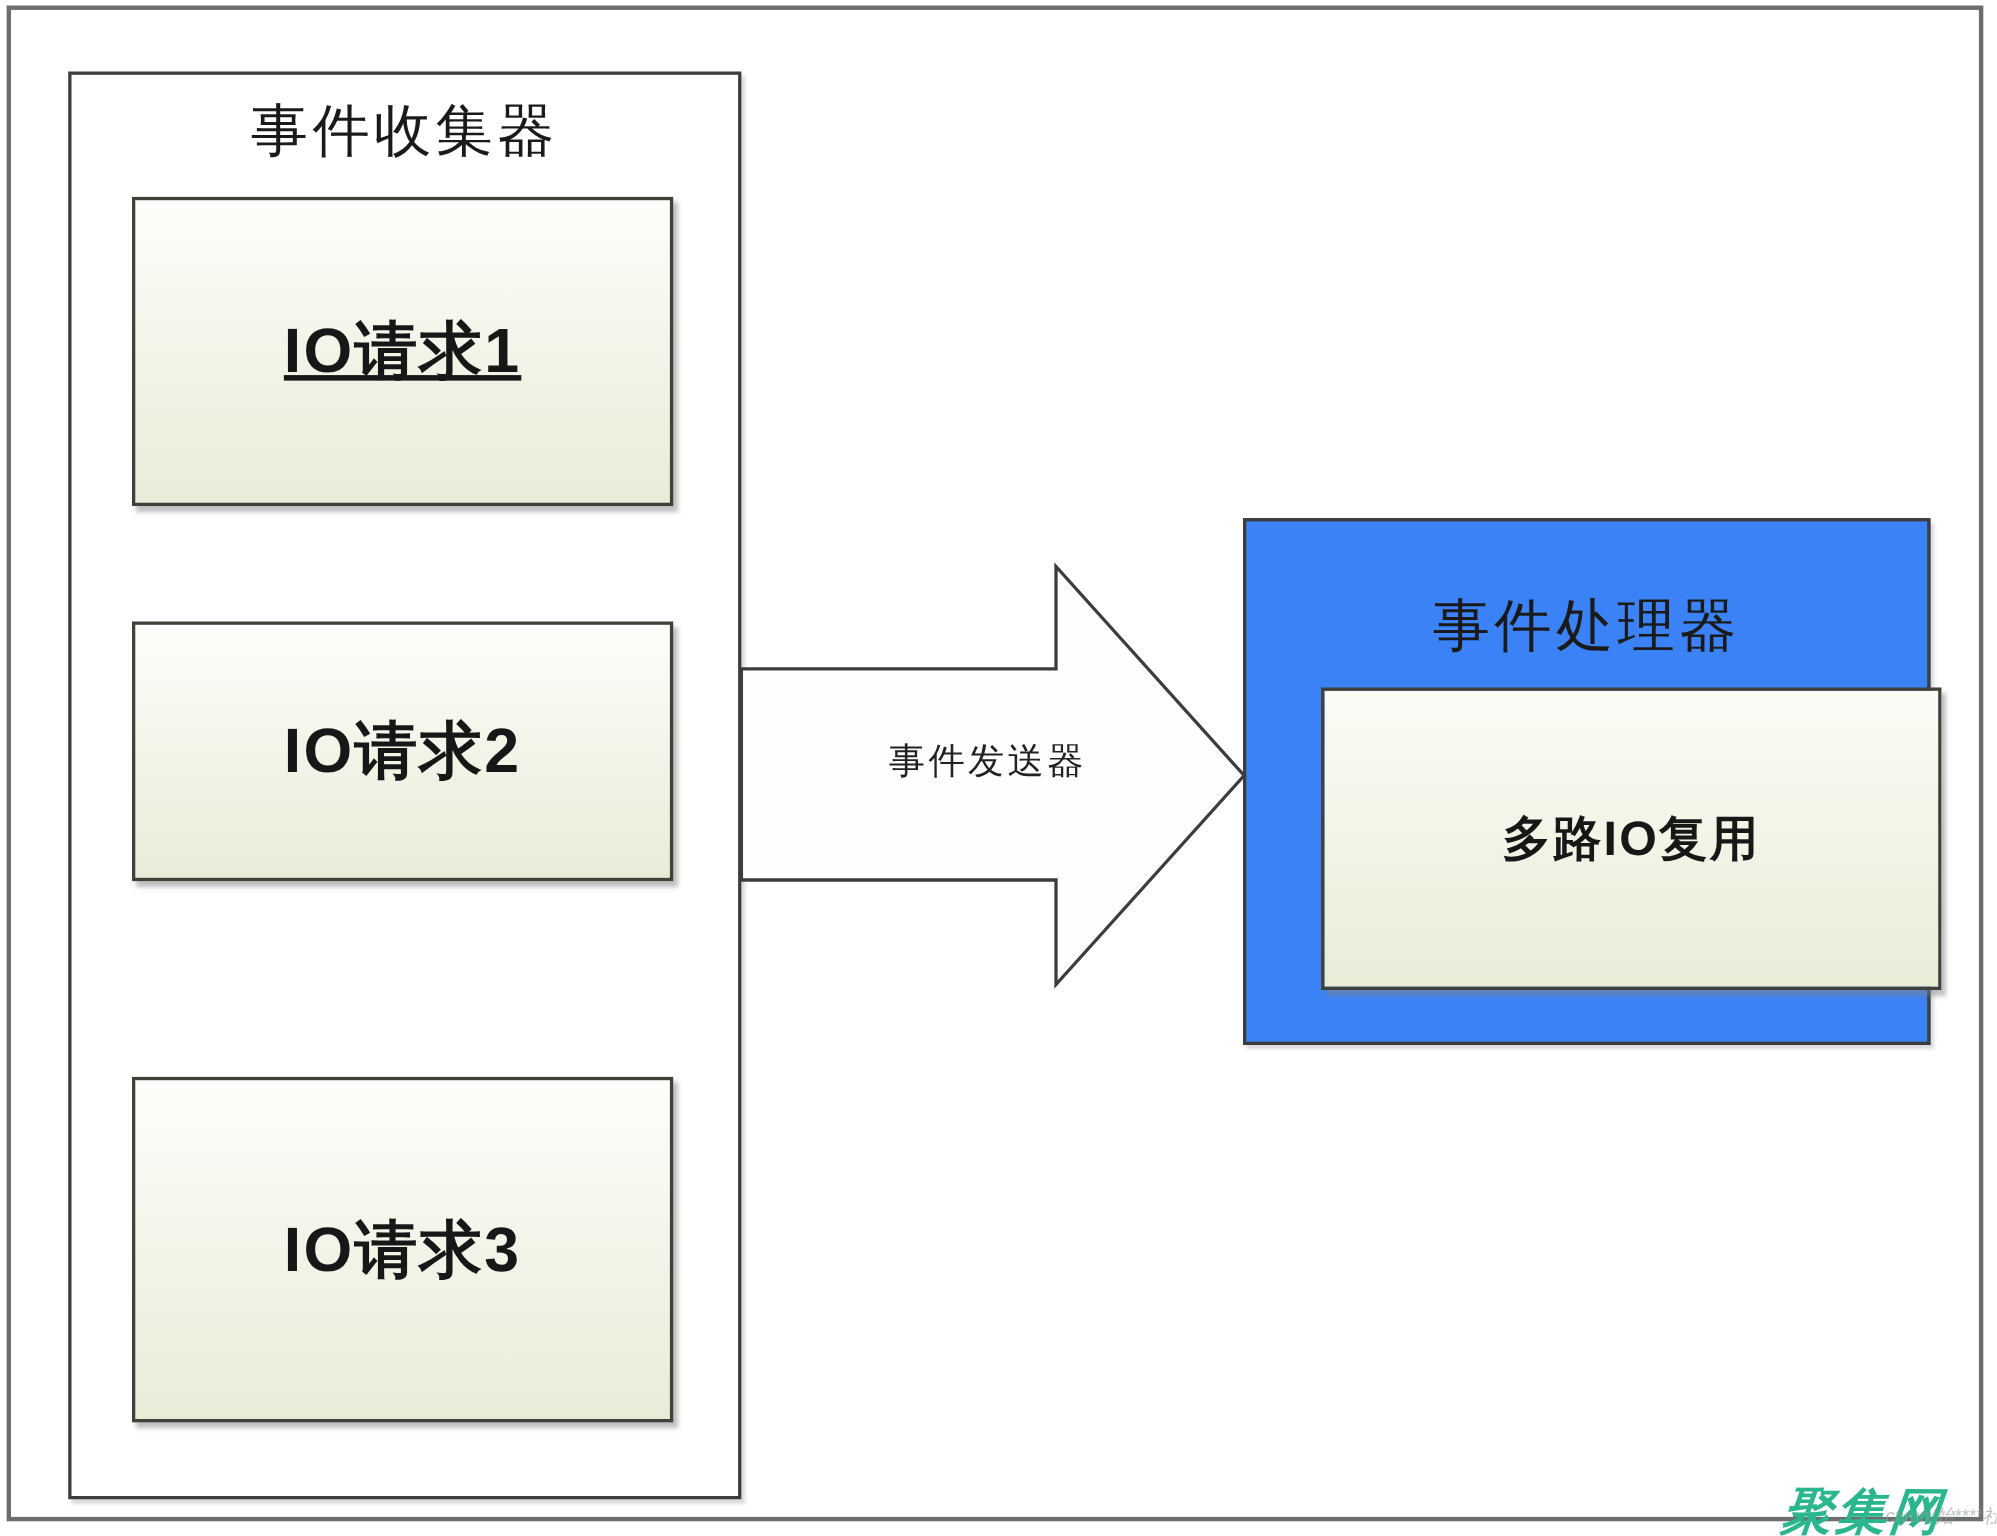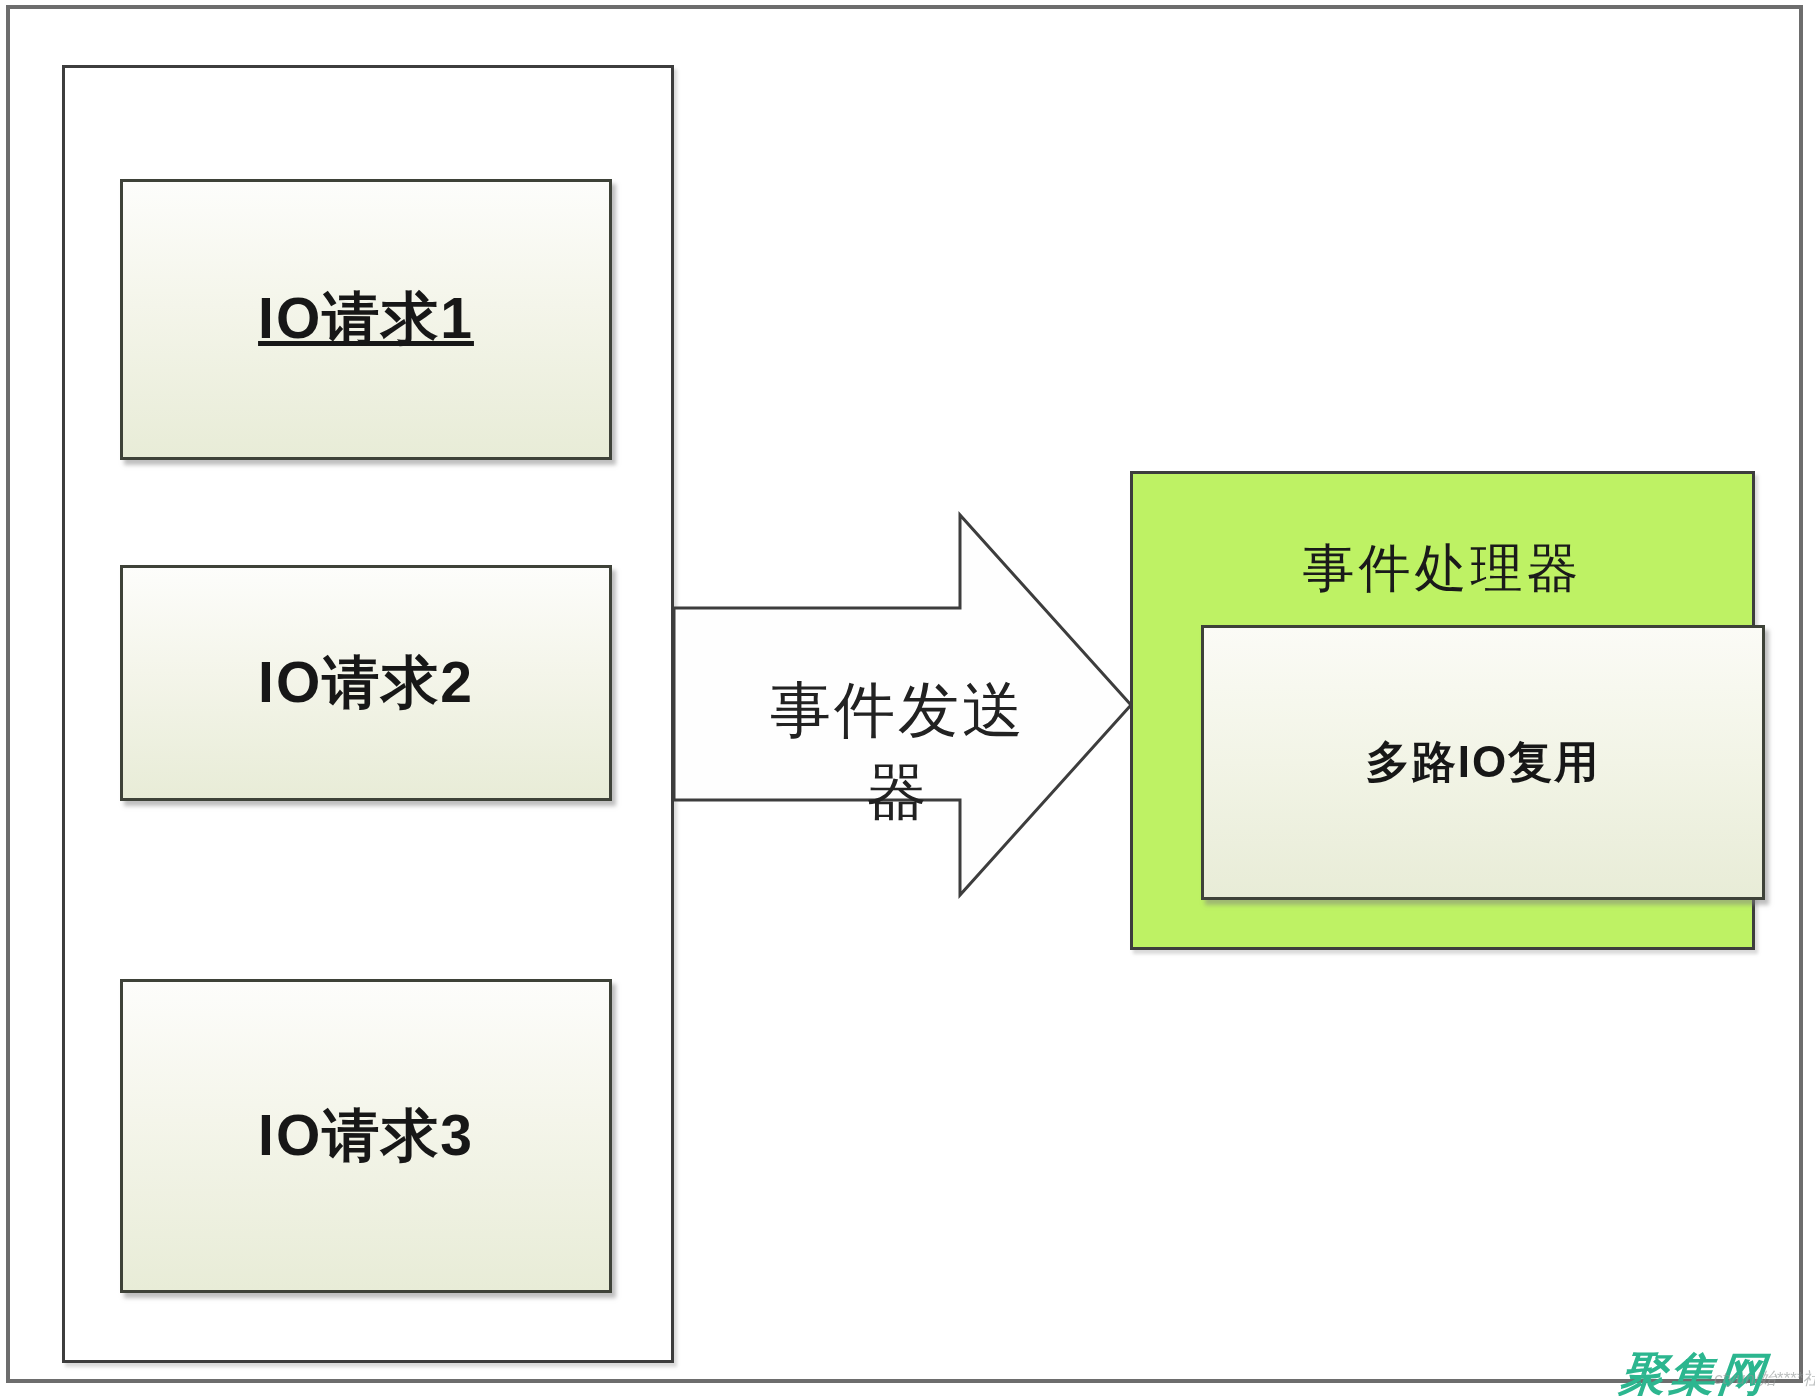--- a/index.html
+++ b/index.html
@@ -29,26 +29,26 @@
     display:flex;align-items:center;justify-content:center;
     font-size:57px;font-weight:700;color:#171717;letter-spacing:2px;
   }
   .io-box-1{top:111px;height:281px;text-decoration:underline;}
   .io-box-2{top:497px;height:236px;}
   .io-box-3{top:911px;height:314px;align-items:center;}
   
   .arrow-svg{position:absolute;left:0;top:0;}
   .sender-label{
     position:absolute;left:748px;top:670px;width:300px;text-align:center;
-    font-size:61px;font-weight:400;color:#222222;letter-spacing:3px;
+    font-size:33px;font-weight:400;color:#222222;letter-spacing:3px;
   }
   
   .handler{
     position:absolute;left:1130px;top:471px;width:625px;height:479px;
-    box-sizing:border-box;border:3px solid #3d3d3d;background:#bef264;
+    box-sizing:border-box;border:3px solid #3d3d3d;background:#3b82f6;
     box-shadow:3px 4px 3px rgba(150,150,150,0.35);
   }
   .handler-title{
     margin-top:60px;text-align:center;font-size:52px;font-weight:400;
     color:#1a1a1a;letter-spacing:4px;
   }
   .mux-box{
     position:absolute;left:68px;top:151px;width:564px;height:275px;
     box-sizing:border-box;border:3px solid #3e4238;
     background:linear-gradient(180deg,#fbfbf6 0%,#f2f4e6 50%,#e8ecd7 100%);
@@ -65,20 +65,21 @@
     position:absolute;left:1714px;top:1367px;font-size:17px;color:#8f9494;
     opacity:0.6;white-space:nowrap;font-style:italic;
   }
 </style>
 </head>
 <body>
 
 <div class="frame"></div>
 
 <div class="collector">
+  <div class="collector-title">事件收集器</div>
   <div class="io-box io-box-1">
     <span>IO请求1</span>
   </div>
   <div class="io-box io-box-2">
     <span>IO请求2</span>
   </div>
   <div class="io-box io-box-3">
     <span>IO请求3</span>
   </div>
 </div>

